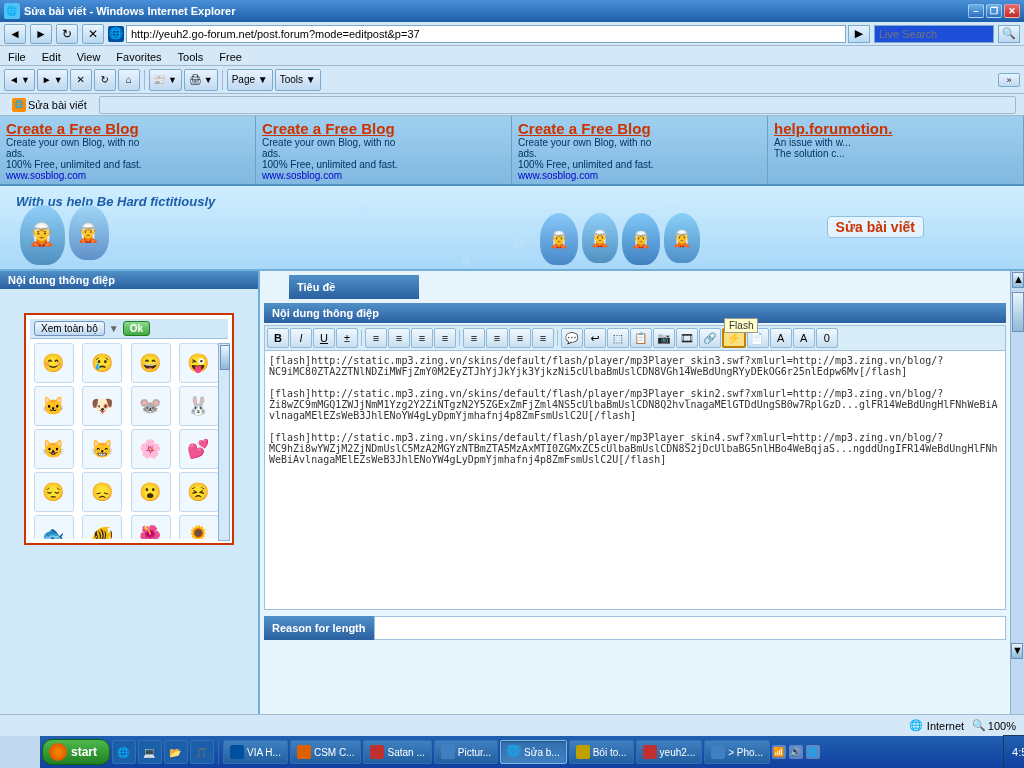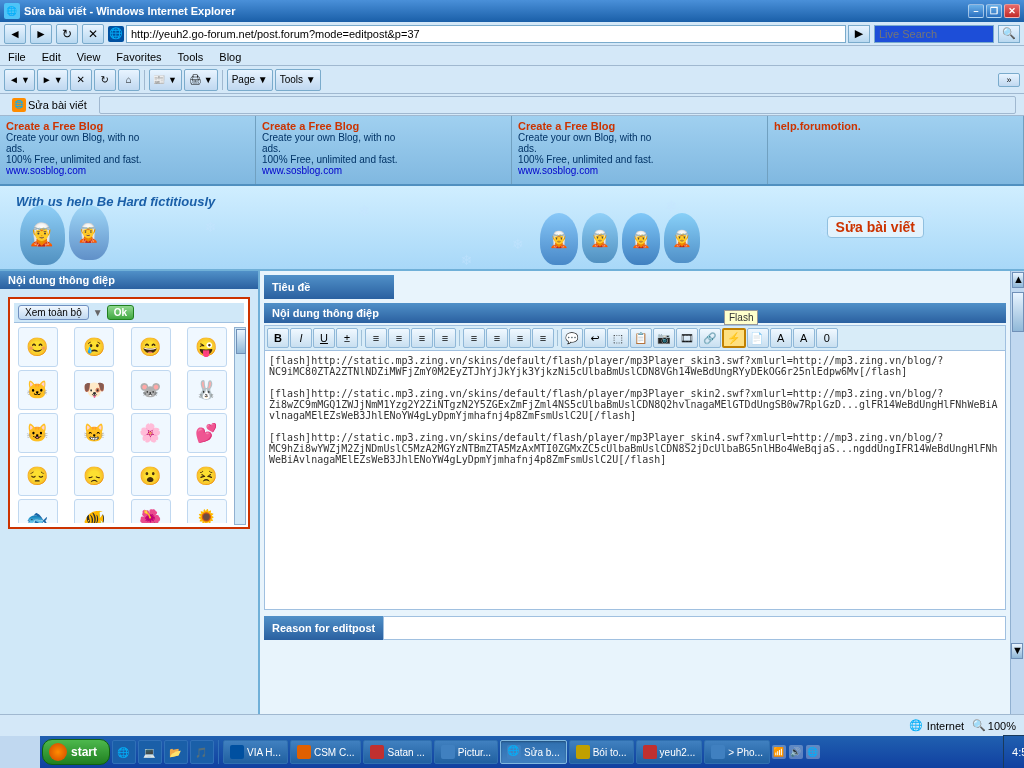--- a/index.html
+++ b/index.html
@@ -108,21 +108,21 @@
       overflow: hidden;
     }
     .ad-item {
       flex: 1;
       border-right: 1px solid #70a0c0;
       padding: 4px 6px;
       font-size: 10px;
       color: #003366;
       overflow: hidden;
     }
-    .ad-title { color: #cc3300; font-size: 11px; font-weight: bold; }
+    .ad-title { color: #cc3300; font-size: 15px; font-weight: bold; text-decoration: underline; }
 
     
     .forum-header {
       background: linear-gradient(to bottom, #d0eeff, #a8d8f8);
       height: 85px;
       position: relative;
       border-bottom: 2px solid #70b0d8;
       display: flex;
       align-items: flex-end;
       padding-bottom: 4px;
@@ -234,20 +234,21 @@
     .right-panel {
       flex: 1;
       padding: 4px;
       background: #e8f4fc;
       overflow: hidden;
     }
     .field-row {
       display: flex;
       align-items: center;
       margin-bottom: 4px;
+      margin-left: 25px;
     }
     .field-label {
       width: 130px;
       min-width: 130px;
       background: linear-gradient(to bottom, #5090c8, #2a60a0);
       color: white;
       font-size: 11px;
       font-weight: bold;
       padding: 4px 8px;
       height: 24px;
@@ -435,20 +436,21 @@
     
     .flash-tooltip {
       position: absolute;
       background: #ffffcc;
       border: 1px solid #999;
       padding: 1px 4px;
       font-size: 10px;
       color: #333;
       pointer-events: none;
       z-index: 100;
+      margin-top: 8px;
     }
 
     
     .snow-bg {
       position: absolute;
       top: 0; left: 0; right: 0; bottom: 0;
       pointer-events: none;
       overflow: hidden;
     }
     .snow { position: absolute; color: rgba(200,230,255,0.5); font-size: 14px; }
@@ -481,21 +483,21 @@
   <input class="search-box" type="text" placeholder="Live Search" style="">
   <div class="search-btn">🔍</div>
 </div>
 
 <div class="menu-bar">
   <span class="menu-item">File</span>
   <span class="menu-item">Edit</span>
   <span class="menu-item">View</span>
   <span class="menu-item">Favorites</span>
   <span class="menu-item">Tools</span>
-  <span class="menu-item">Blog</span>
+  <span class="menu-item">Free</span>
 </div>
 
 <div class="toolbar">
   <div class="tool-btn">◄ <span style="font-size:9px;">▼</span></div>
   <div class="tool-btn">► <span style="font-size:9px;">▼</span></div>
   <div class="tool-btn">✕</div>
   <div class="tool-btn">↻</div>
   <div class="tool-btn">⌂</div>
   <div class="tool-sep"></div>
   <div class="tool-btn">📰 <span style="font-size:9px;">▼</span></div>
@@ -526,20 +528,21 @@
     <div class="ad-item">
       <div class="ad-title">Create a Free Blog</div>
       <div>Create your own Blog, with no<br>ads.<br>100% Free, unlimited and fast.<br><span style="color:#0000cc;">www.sosblog.com</span></div>
     </div>
     <div class="ad-item">
       <div class="ad-title">Create a Free Blog</div>
       <div>Create your own Blog, with no<br>ads.<br>100% Free, unlimited and fast.<br><span style="color:#0000cc;">www.sosblog.com</span></div>
     </div>
     <div class="ad-item">
       <div class="ad-title">help.forumotion.</div>
+      <div>An issue with w...<br>The solution c...</div>
     </div>
   </div>
 
   <div class="forum-header">
     <div class="snow-bg">
       <span class="snow" style="left:10%;top:10%;">❄</span>
       <span class="snow" style="left:20%;top:40%;">❄</span>
       <span class="snow" style="left:35%;top:20%;">❄</span>
       <span class="snow" style="left:50%;top:60%;">❄</span>
       <span class="snow" style="left:65%;top:15%;">❄</span>
@@ -562,21 +565,21 @@
     </div>
     <div class="forum-title-box">Sửa bài viết</div>
   </div>
 
   <div class="forum-body">
 
     <div class="left-panel">
       <div class="section-header">
         <span>Nội dung thông điệp</span>
       </div>
-      <div style="padding:4px;">
+      <div style="padding:20px;">
         <div class="emoticon-panel">
           <div class="emoticon-toolbar">
             <button class="view-all-btn">Xem toàn bộ</button>
             <span style="font-size:10px;color:#666;">▼</span>
             <button class="ok-btn">Ok</button>
           </div>
           <div class="emoticon-grid">
             <div class="emote-cell">😊</div>
             <div class="emote-cell">😢</div>
             <div class="emote-cell">😄</div>
@@ -657,21 +660,21 @@
 
       
       <textarea class="editor-textarea" style="">[flash]http://static.mp3.zing.vn/skins/default/flash/player/mp3Player_skin3.swf?xmlurl=http://mp3.zing.vn/blog/?NC9iMC80ZTA2ZTNlNDZiMWFjZmY0M2EyZTJhYjJkYjk3YjkzNi5cUlbaBmUslCDN8VGh14WeBdUngRYyDEkOG6r25nlEdpw6Mv[/flash]
 
 [flash]http://static.mp3.zing.vn/skins/default/flash/player/mp3Player_skin2.swf?xmlurl=http://mp3.zing.vn/blog/?Zi8wZC9mMGQ1ZWJjNmM1Yzg2Y2ZiNTgzN2Y5ZGExZmFjZml4NS5cUlbaBmUslCDN8Q2hvlnagaMElGTDdUngSB0w7RplGzD...glFR14WeBdUngHlFNhWeBiAvlnagaMElEZsWeB3JhlENoYW4gLyDpmYjmhafnj4p8ZmFsmUslC2U[/flash]
 
 [flash]http://static.mp3.zing.vn/skins/default/flash/player/mp3Player_skin4.swf?xmlurl=http://mp3.zing.vn/blog/?MC9hZi8wYWZjM2ZjNDmUslC5MzA2MGYzNTBmZTA5MzAxMTI0ZGMxZC5cUlbaBmUslCDN8S2jDcUlbaBG5nlHBo4WeBqjaS...ngddUngIFR14WeBdUngHlFNhWeBiAvlnagaMElEZsWeB3JhlENoYW4gLyDpmYjmhafnj4p8ZmFsmUslC2U[/flash]</textarea>
 
       
       <div class="reason-row">
-        <div class="reason-label">Reason for editpost</div>
+        <div class="reason-label">Reason for length</div>
         <input class="reason-input" type="text" style="">
       </div>
     </div>
 
     <div style="width:14px;background:#c0d8f0;border-left:1px solid #90b0d0;flex-shrink:0;">
       <div style="width:12px;height:16px;background:linear-gradient(to bottom,#e8f4ff,#90b8d8);border:1px solid #7090b8;margin:1px;">▲</div>
       <div style="width:12px;height:40px;background:linear-gradient(to bottom,#e8f4ff,#90b8d8);border:1px solid #7090b8;margin:1px;margin-top:4px;"></div>
       <div style="position:absolute;bottom:54px;right:0;width:12px;height:16px;background:linear-gradient(to bottom,#e8f4ff,#90b8d8);border:1px solid #7090b8;margin:1px;text-align:center;">▼</div>
     </div>
   </div>

